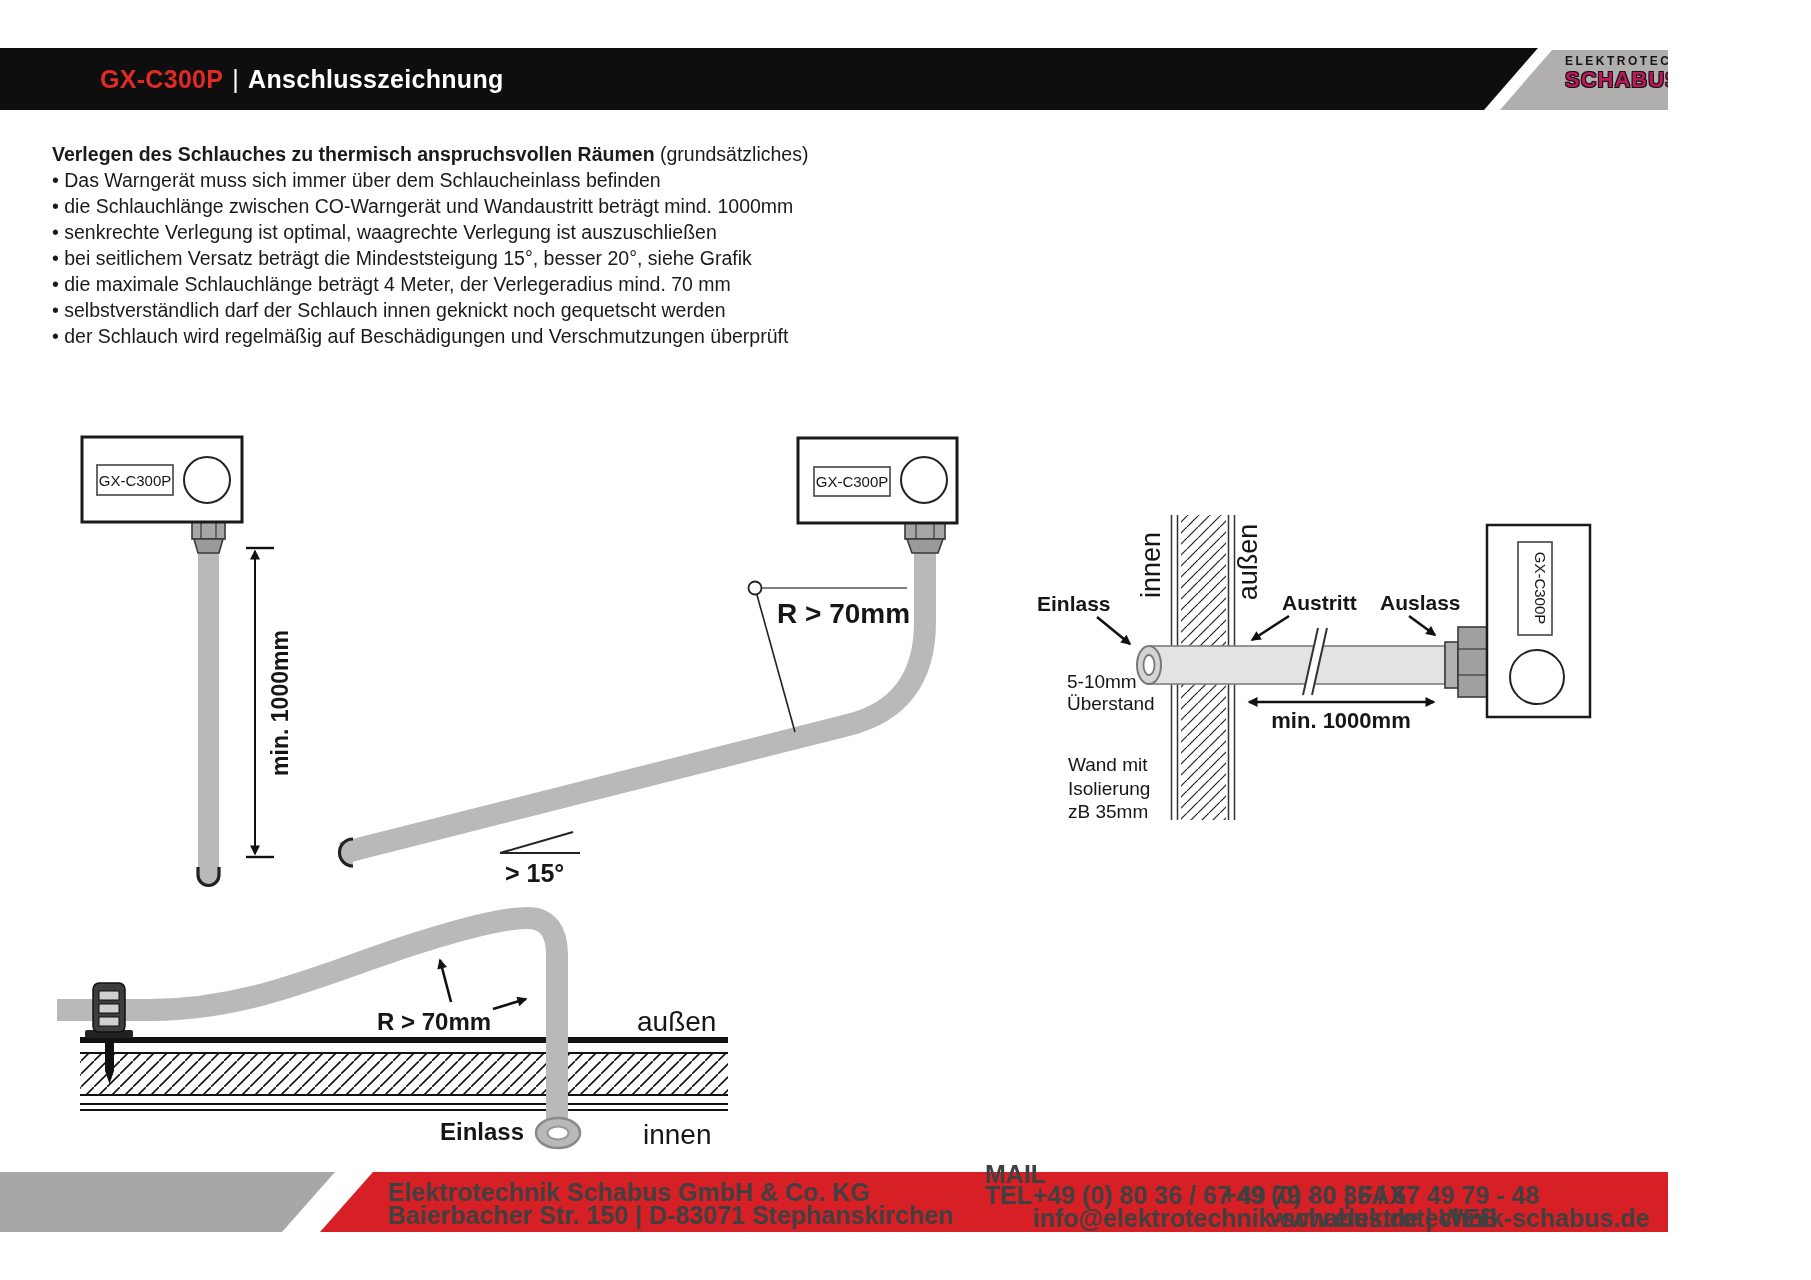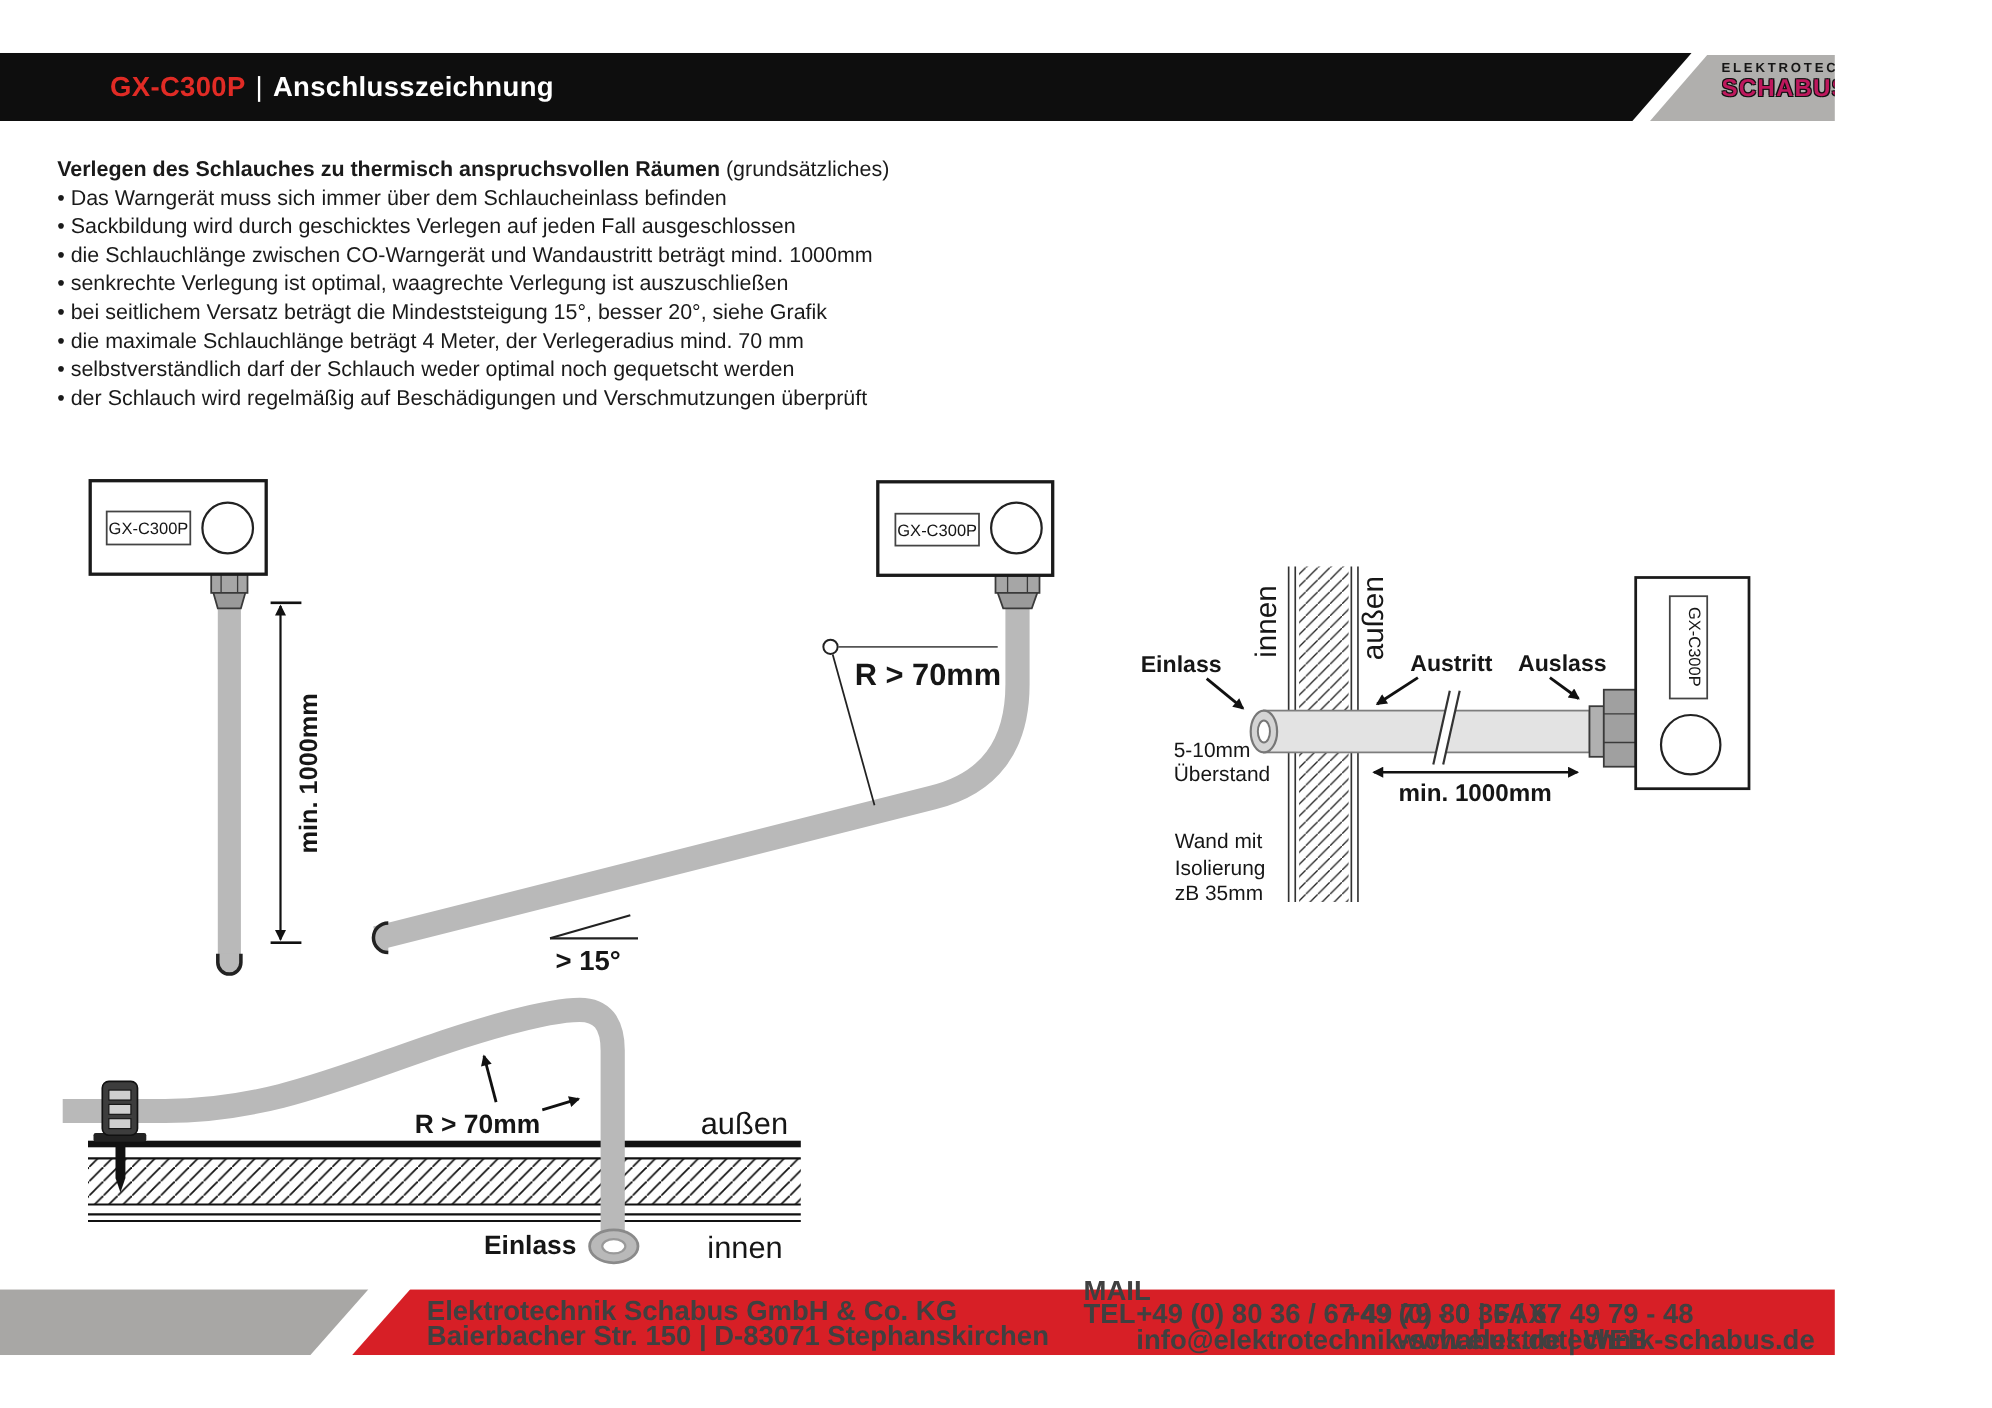--- a/index.html
+++ b/index.html
@@ -59,26 +59,25 @@
   <div class="abs" id="logo">
     <div class="l1">ELEKTROTECHNIK</div>
     <div class="l2">SCHABUS</div>
   </div>
   <div class="abs" id="logo-es-flag"></div>
   <div class="abs" id="logo-es">ES</div>
 
   <div class="abs" id="intro">
     <div class="head"><b>Verlegen des Schlauches zu thermisch anspruchsvollen Räumen</b><span> (grundsätzliches)</span></div>
     <div class="bullet">• Das Warngerät muss sich immer über dem Schlaucheinlass befinden</div>
-    <div class="bullet">• Sackbildung wird durch geschicktes Verlegen auf jeden Fall ausgeschlossen</div>
     <div class="bullet">• die Schlauchlänge zwischen CO-Warngerät und Wandaustritt beträgt mind. 1000mm</div>
     <div class="bullet">• senkrechte Verlegung ist optimal, waagrechte Verlegung ist auszuschließen</div>
     <div class="bullet">• bei seitlichem Versatz beträgt die Mindeststeigung 15°, besser 20°, siehe Grafik</div>
     <div class="bullet">• die maximale Schlauchlänge beträgt 4 Meter, der Verlegeradius mind. 70 mm</div>
-    <div class="bullet">• selbstverständlich darf der Schlauch weder optimal noch gequetscht werden</div>
+    <div class="bullet">• selbstverständlich darf der Schlauch innen geknickt noch gequetscht werden</div>
     <div class="bullet">• der Schlauch wird regelmäßig auf Beschädigungen und Verschmutzungen überprüft</div>
   </div>
 
   <svg style="left:60px;top:425px;" width="260" height="475" viewBox="0 0 260 475">
     <defs>
       <marker id="ahA" viewBox="0 0 10 10" refX="8.5" refY="5" markerWidth="13" markerHeight="10" orient="auto-start-reverse" markerUnits="userSpaceOnUse">
         <path d="M0 0 L10 5 L0 10 z" fill="#111"></path>
       </marker>
     </defs>
     <g>

